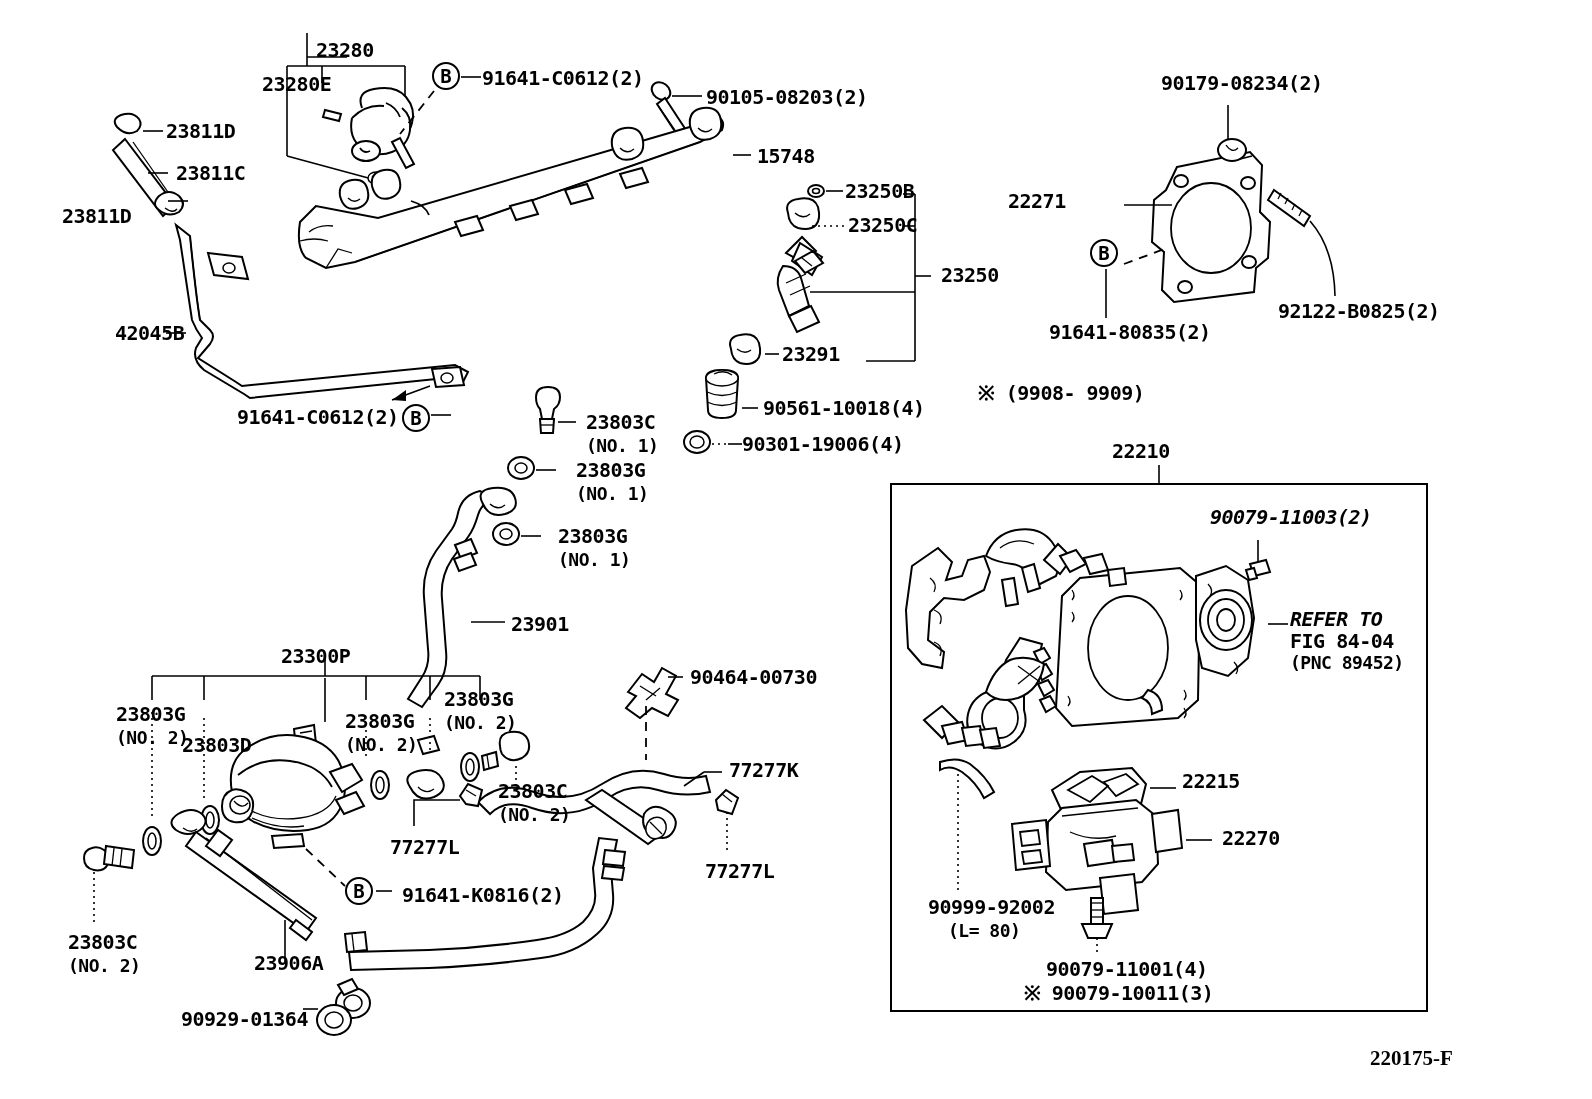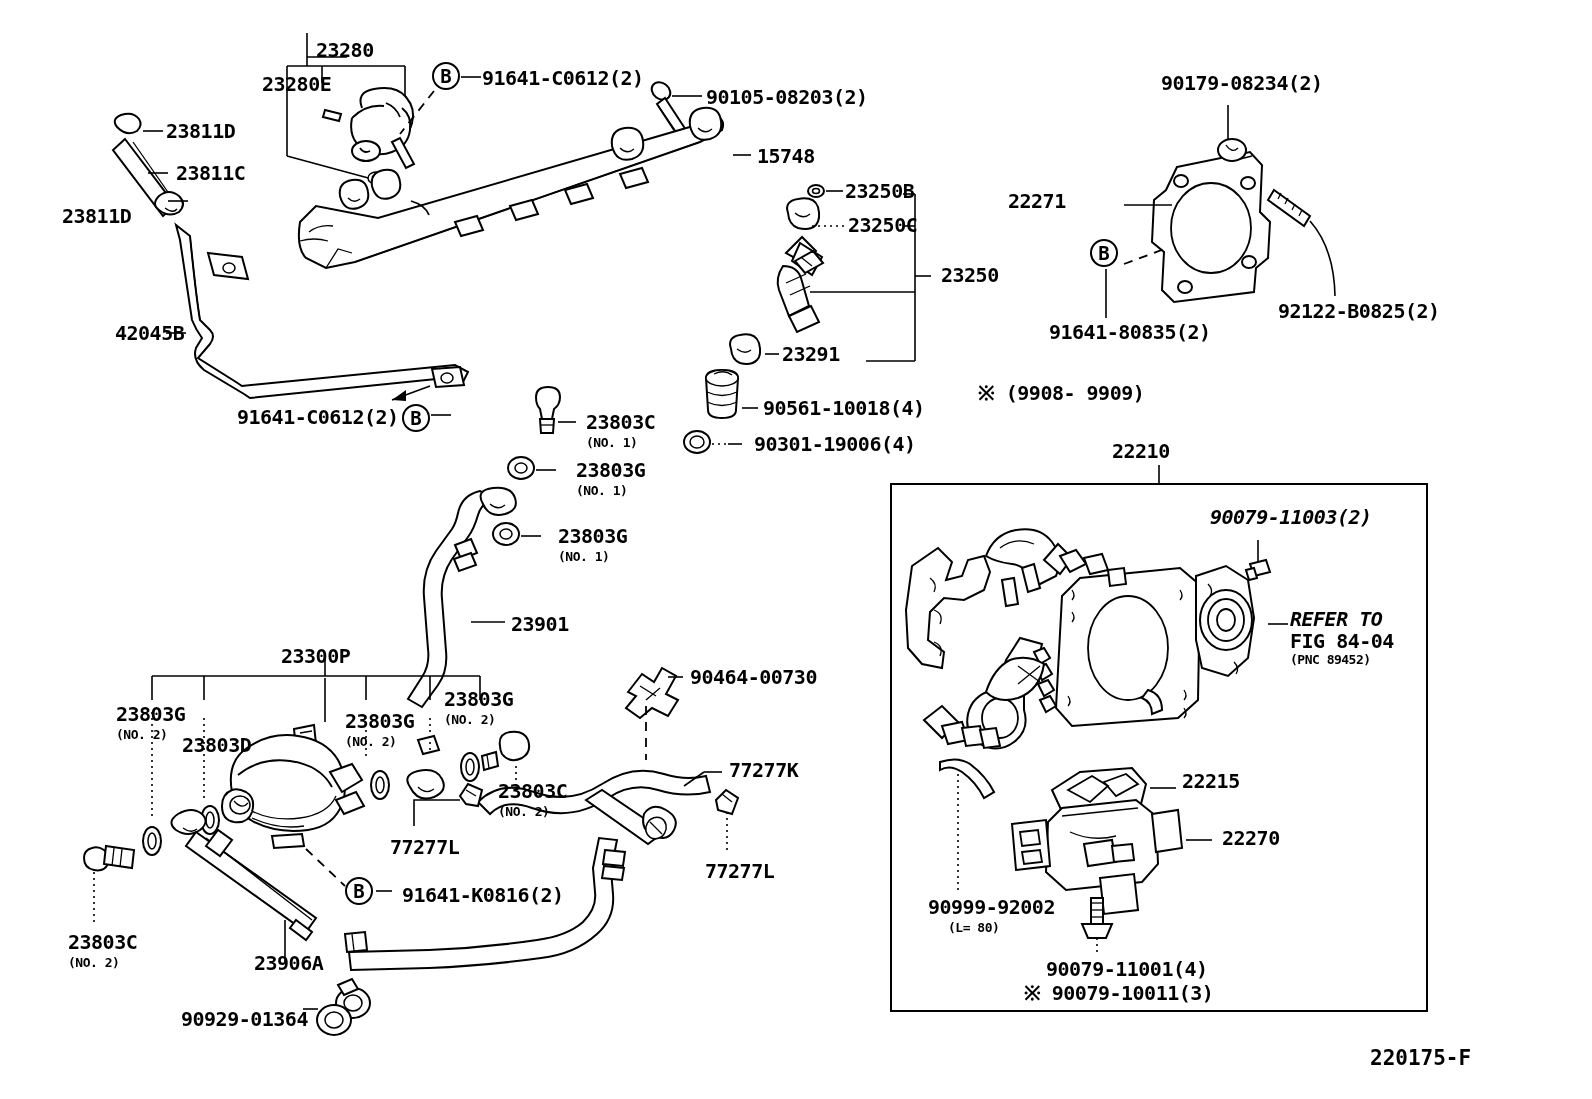--- a/index.html
+++ b/index.html
@@ -20,21 +20,21 @@
     position: absolute;
     font-family: "DejaVu Sans Mono", "Liberation Mono", monospace;
     font-weight: bold;
     font-size: 20px;
     letter-spacing: -0.5px;
     color: #000;
     white-space: pre;
     line-height: 1.18;
   }
   .lbl.sub {
-    font-size: 13px;
+    font-size: 18px;
     letter-spacing: -0.5px;
   }
 
   .footer-code {
     position: absolute;
     font-family: "DejaVu Sans Mono", "Liberation Mono", monospace;
     font-weight: bold;
     font-size: 21px;
     color: #000;
     letter-spacing: 0px;
@@ -495,21 +495,21 @@
   <div class="lbl" style="left:176px; top:162px;">23811C</div>
   <div class="lbl" style="left:62px; top:205px;">23811D</div>
   <div class="lbl" style="left:115px; top:322px;">42045B</div>
   <div class="lbl" style="left:237px; top:406px;">91641-C0612(2)</div>
 
   <div class="lbl" style="left:845px; top:180px;">23250B</div>
   <div class="lbl" style="left:848px; top:214px;">23250C</div>
   <div class="lbl" style="left:941px; top:264px;">23250</div>
   <div class="lbl" style="left:782px; top:343px;">23291</div>
   <div class="lbl" style="left:763px; top:397px;">90561-10018(4)</div>
-  <div class="lbl" style="left:742px; top:433px;margin-left:12px;">90301-19006(4)</div>
+  <div class="lbl" style="left:742px; top:433px;">90301-19006(4)</div>
 
   <div class="lbl" style="left:1161px; top:72px;">90179-08234(2)</div>
   <div class="lbl" style="left:1008px; top:190px;">22271</div>
   <div class="lbl" style="left:1049px; top:321px;">91641-80835(2)</div>
   <div class="lbl" style="left:1278px; top:300px;">92122-B0825(2)</div>
 
   <div class="lbl" style="left:978px; top:382px;">※ (9908- 9909)</div>
 
   <div class="lbl" style="left:586px; top:411px;">23803C</div>
   <div class="lbl sub" style="left:586px; top:435px;">(NO. 1)</div>
@@ -555,15 +555,15 @@
   <div class="lbl" style="left:1290px; top:608px;font-style:italic;">REFER TO</div>
   <div class="lbl" style="left:1290px; top:630px;">FIG 84-04</div>
   <div class="lbl sub" style="left:1290px; top:652px;">(PNC 89452)</div>
   <div class="lbl" style="left:1182px; top:770px;">22215</div>
   <div class="lbl" style="left:1222px; top:827px;">22270</div>
   <div class="lbl" style="left:928px; top:896px;">90999-92002</div>
   <div class="lbl sub" style="left:948px; top:920px;">(L= 80)</div>
   <div class="lbl" style="left:1046px; top:958px;">90079-11001(4)</div>
   <div class="lbl" style="left:1024px; top:982px;">※ 90079-10011(3)</div>
 
-  <div class="footer-code" style="left:1370px; top:1046px;">220175-F</div>
+  <div class="footer-code" style="left:1370px; top:1046px;font-family:Liberation Serif, serif;">220175-F</div>
 
 </div>
 
 </body></html>

